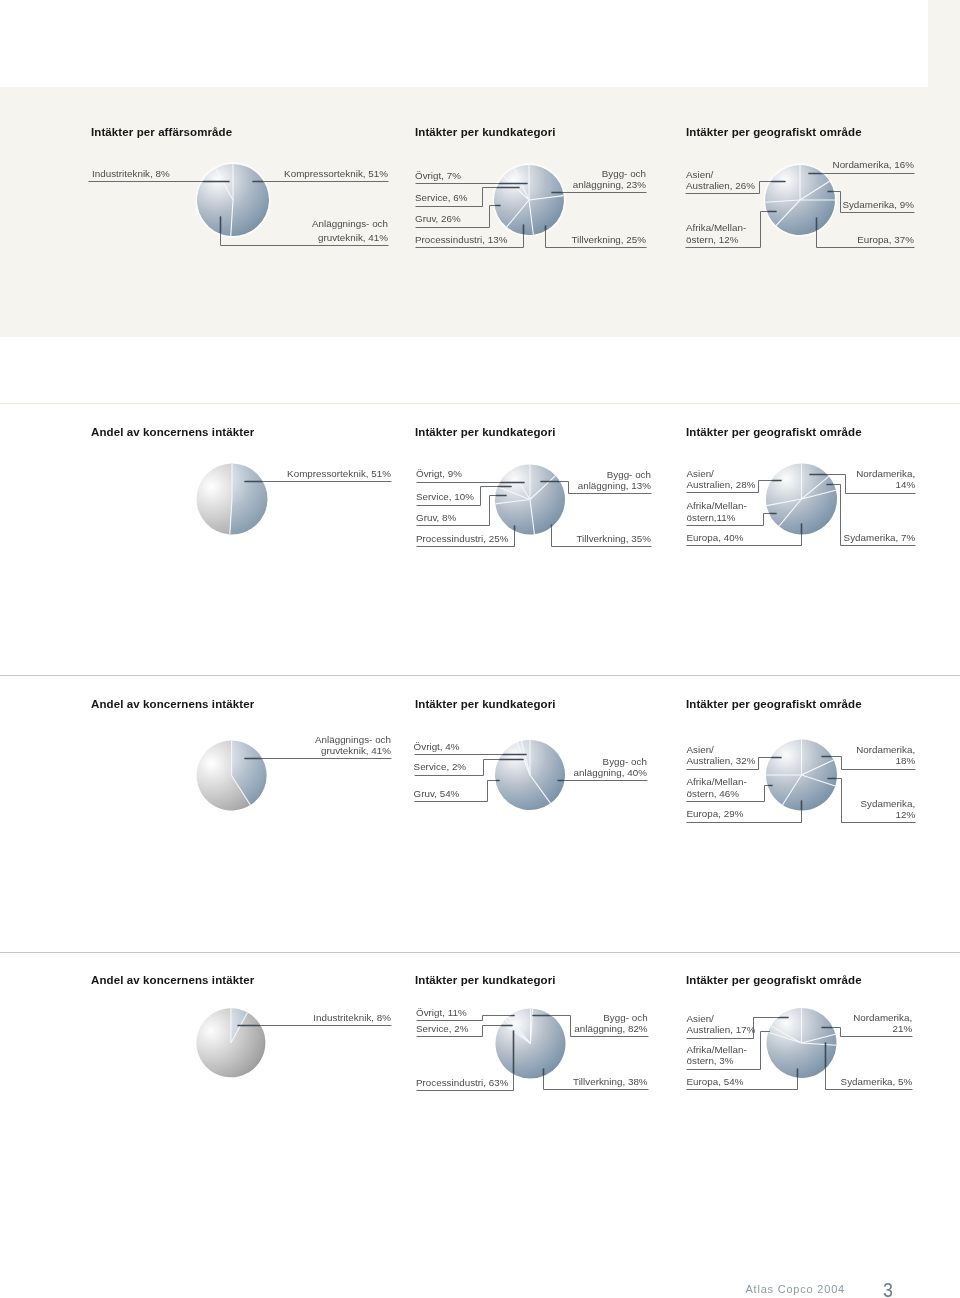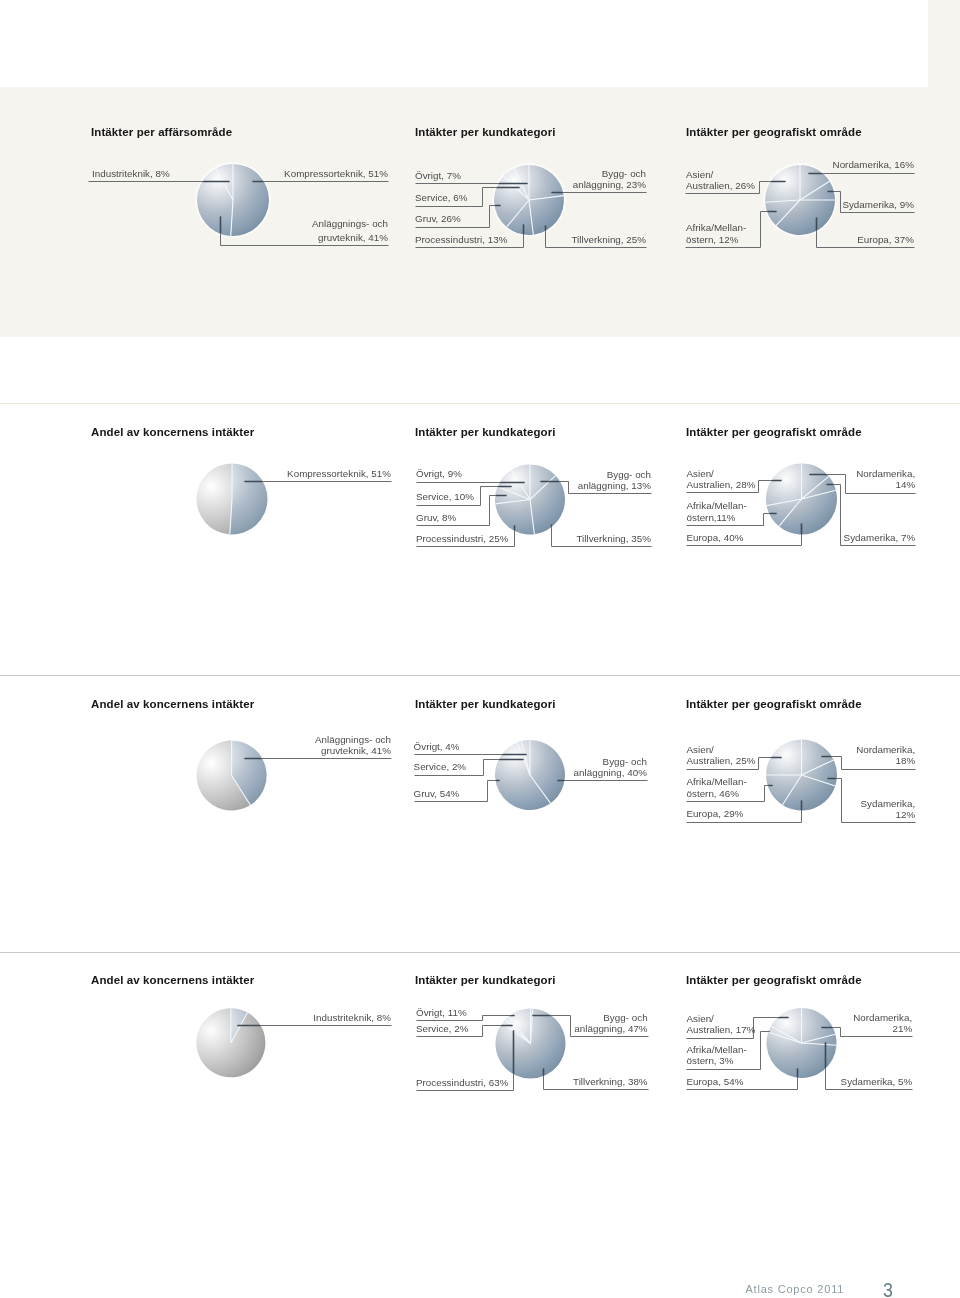--- a/index.html
+++ b/index.html
@@ -733,41 +733,41 @@
 <div class="chartwrap">
 <div class="ctitle" style="left:686px;top:698.0px">Intäkter per geografiskt område</div>
 <div class="lbl" style="right:44.8px;top:744.3px;text-align:right">Nordamerika,</div>
 <div class="lbl" style="right:44.8px;top:755.4px;text-align:right">18%</div>
 <div class="lbl" style="right:44.8px;top:797.5px;text-align:right">Sydamerika,</div>
 <div class="lbl" style="right:44.8px;top:808.6px;text-align:right">12%</div>
 <div class="lbl" style="left:686.5px;top:808.3px">Europa, 29%</div>
 <div class="lbl" style="left:686.5px;top:776.4px">Afrika/Mellan-</div>
 <div class="lbl" style="left:686.5px;top:787.5px">östern, 46%</div>
 <div class="lbl" style="left:686.5px;top:744.3px">Asien/</div>
-<div class="lbl" style="left:686.5px;top:755.4px">Australien, 25%</div>
+<div class="lbl" style="left:686.5px;top:755.4px">Australien, 32%</div>
 </div>
 <div class="chartwrap">
 <div class="ctitle" style="left:91px;top:974.3px">Andel av koncernens intäkter</div>
 <div class="lbl" style="right:569px;top:1012.0px;text-align:right">Industriteknik, 8%</div>
 </div>
 <div class="chartwrap">
 <div class="ctitle" style="left:415px;top:974.3px">Intäkter per kundkategori</div>
 <div class="lbl" style="right:312.4px;top:1012.0px;text-align:right">Bygg- och</div>
-<div class="lbl" style="right:312.4px;top:1023.1px;text-align:right">anläggning, 47%</div>
+<div class="lbl" style="right:312.4px;top:1023.1px;text-align:right">anläggning, 82%</div>
 <div class="lbl" style="right:312.4px;top:1075.9px;text-align:right">Tillverkning, 38%</div>
 <div class="lbl" style="left:416px;top:1076.9px">Processindustri, 63%</div>
 <div class="lbl" style="left:416px;top:1023.2px">Service, 2%</div>
 <div class="lbl" style="left:416px;top:1007.2px">Övrigt, 11%</div>
 </div>
 <div class="chartwrap">
 <div class="ctitle" style="left:686px;top:974.3px">Intäkter per geografiskt område</div>
 <div class="lbl" style="right:47.8px;top:1012.1px;text-align:right">Nordamerika,</div>
 <div class="lbl" style="right:47.8px;top:1023.2px;text-align:center">21%</div>
 <div class="lbl" style="right:47.8px;top:1076.0px;text-align:right">Sydamerika, 5%</div>
 <div class="lbl" style="left:686.5px;top:1076.0px">Europa, 54%</div>
 <div class="lbl" style="left:686.5px;top:1044.2px">Afrika/Mellan-</div>
 <div class="lbl" style="left:686.5px;top:1055.3px">östern, 3%</div>
 <div class="lbl" style="left:686.5px;top:1013.3px">Asien/</div>
 <div class="lbl" style="left:686.5px;top:1024.4px">Australien, 17%</div>
 </div>
-<div class="footer-brand">Atlas Copco 2011</div>
+<div class="footer-brand">Atlas Copco 2004</div>
 <div class="footer-num">3</div>
 </div>
 
 </body></html>

